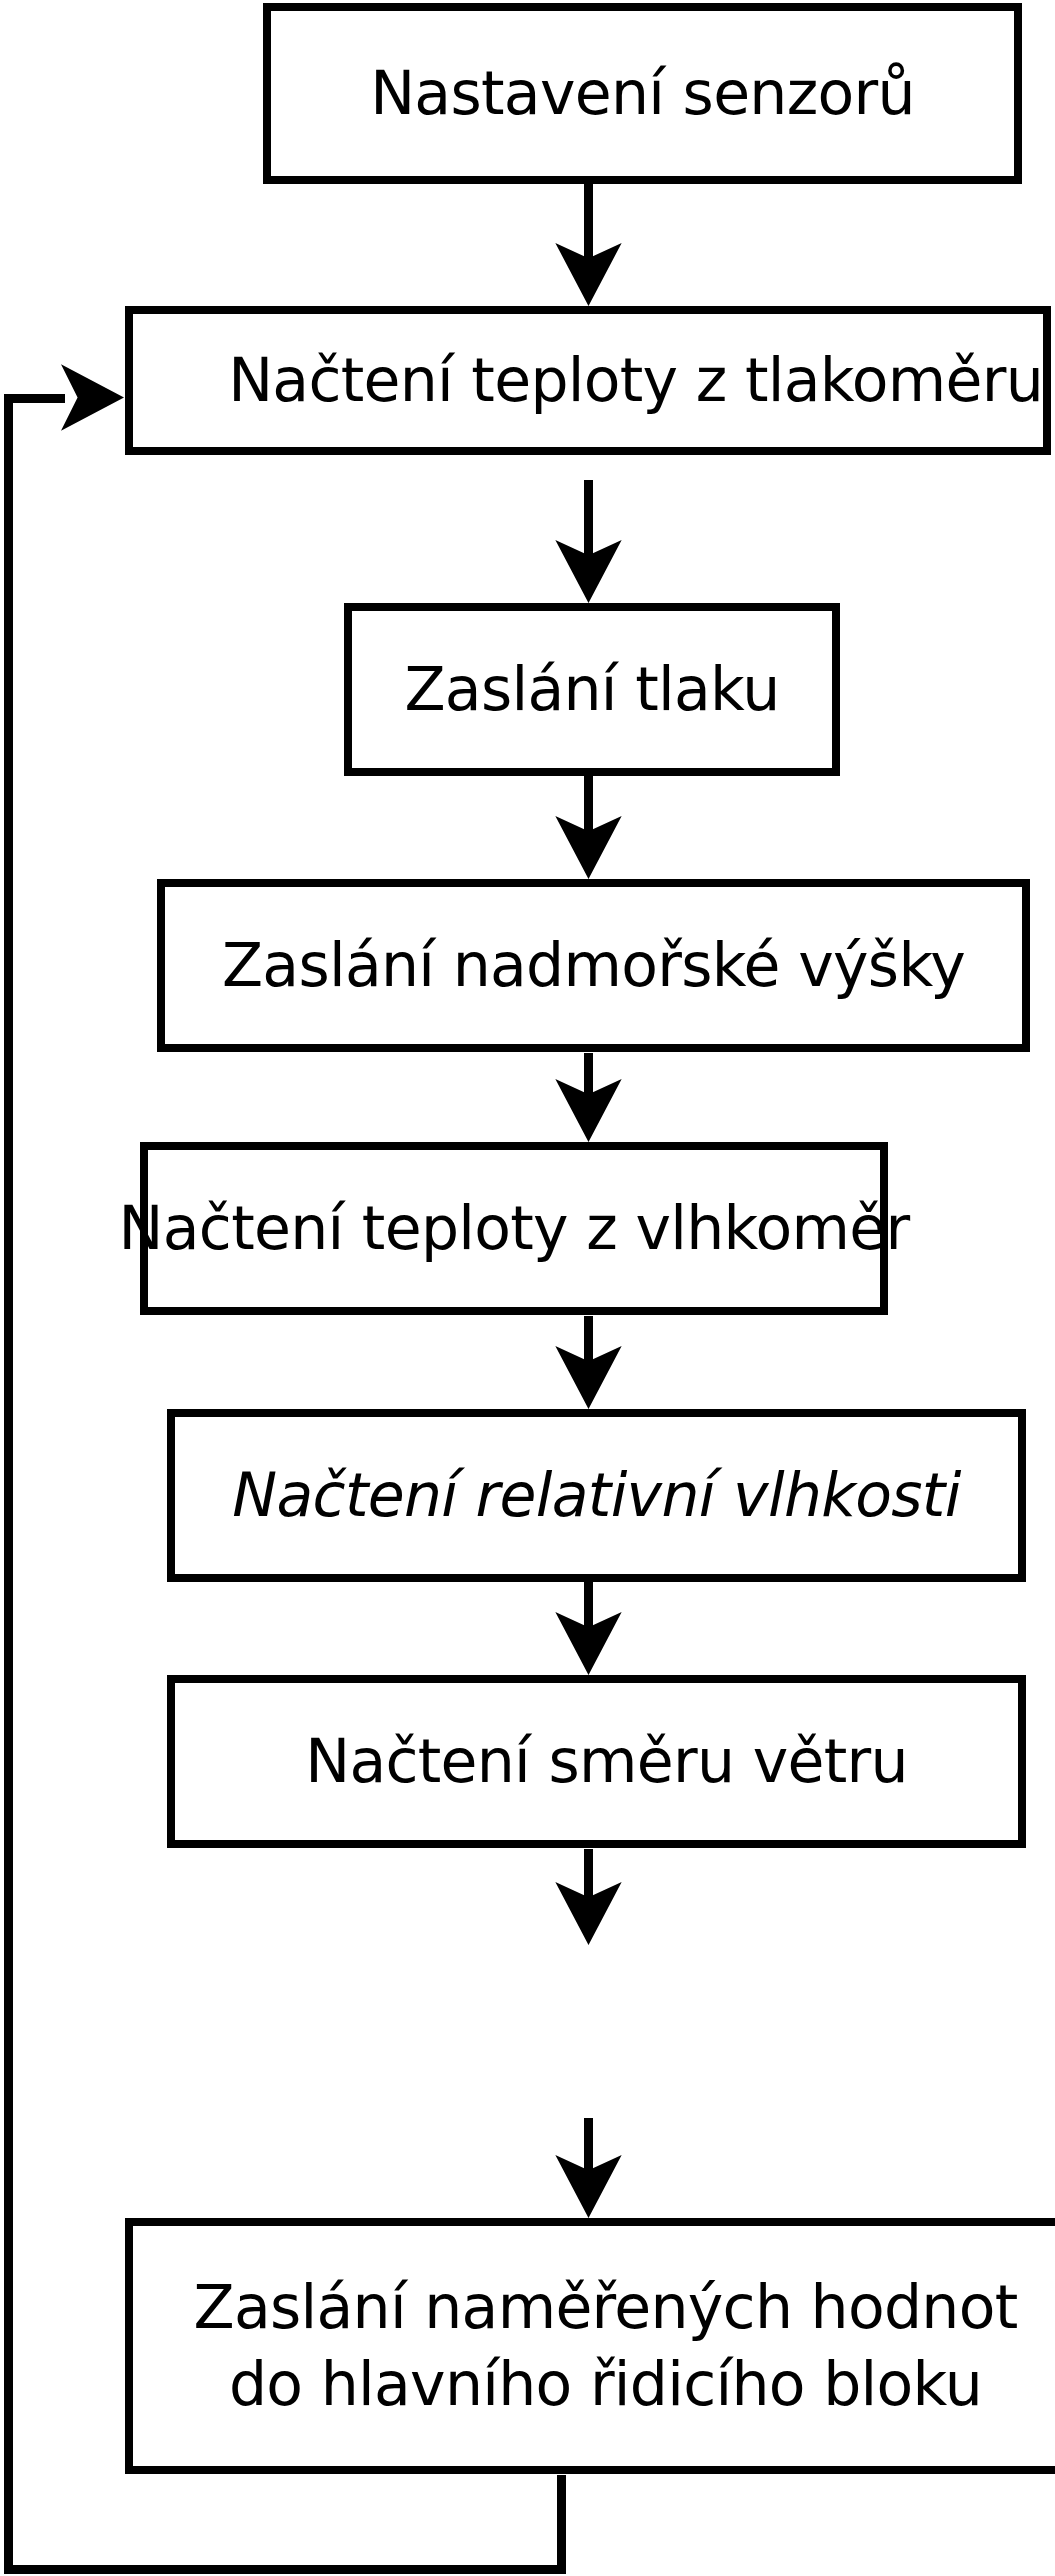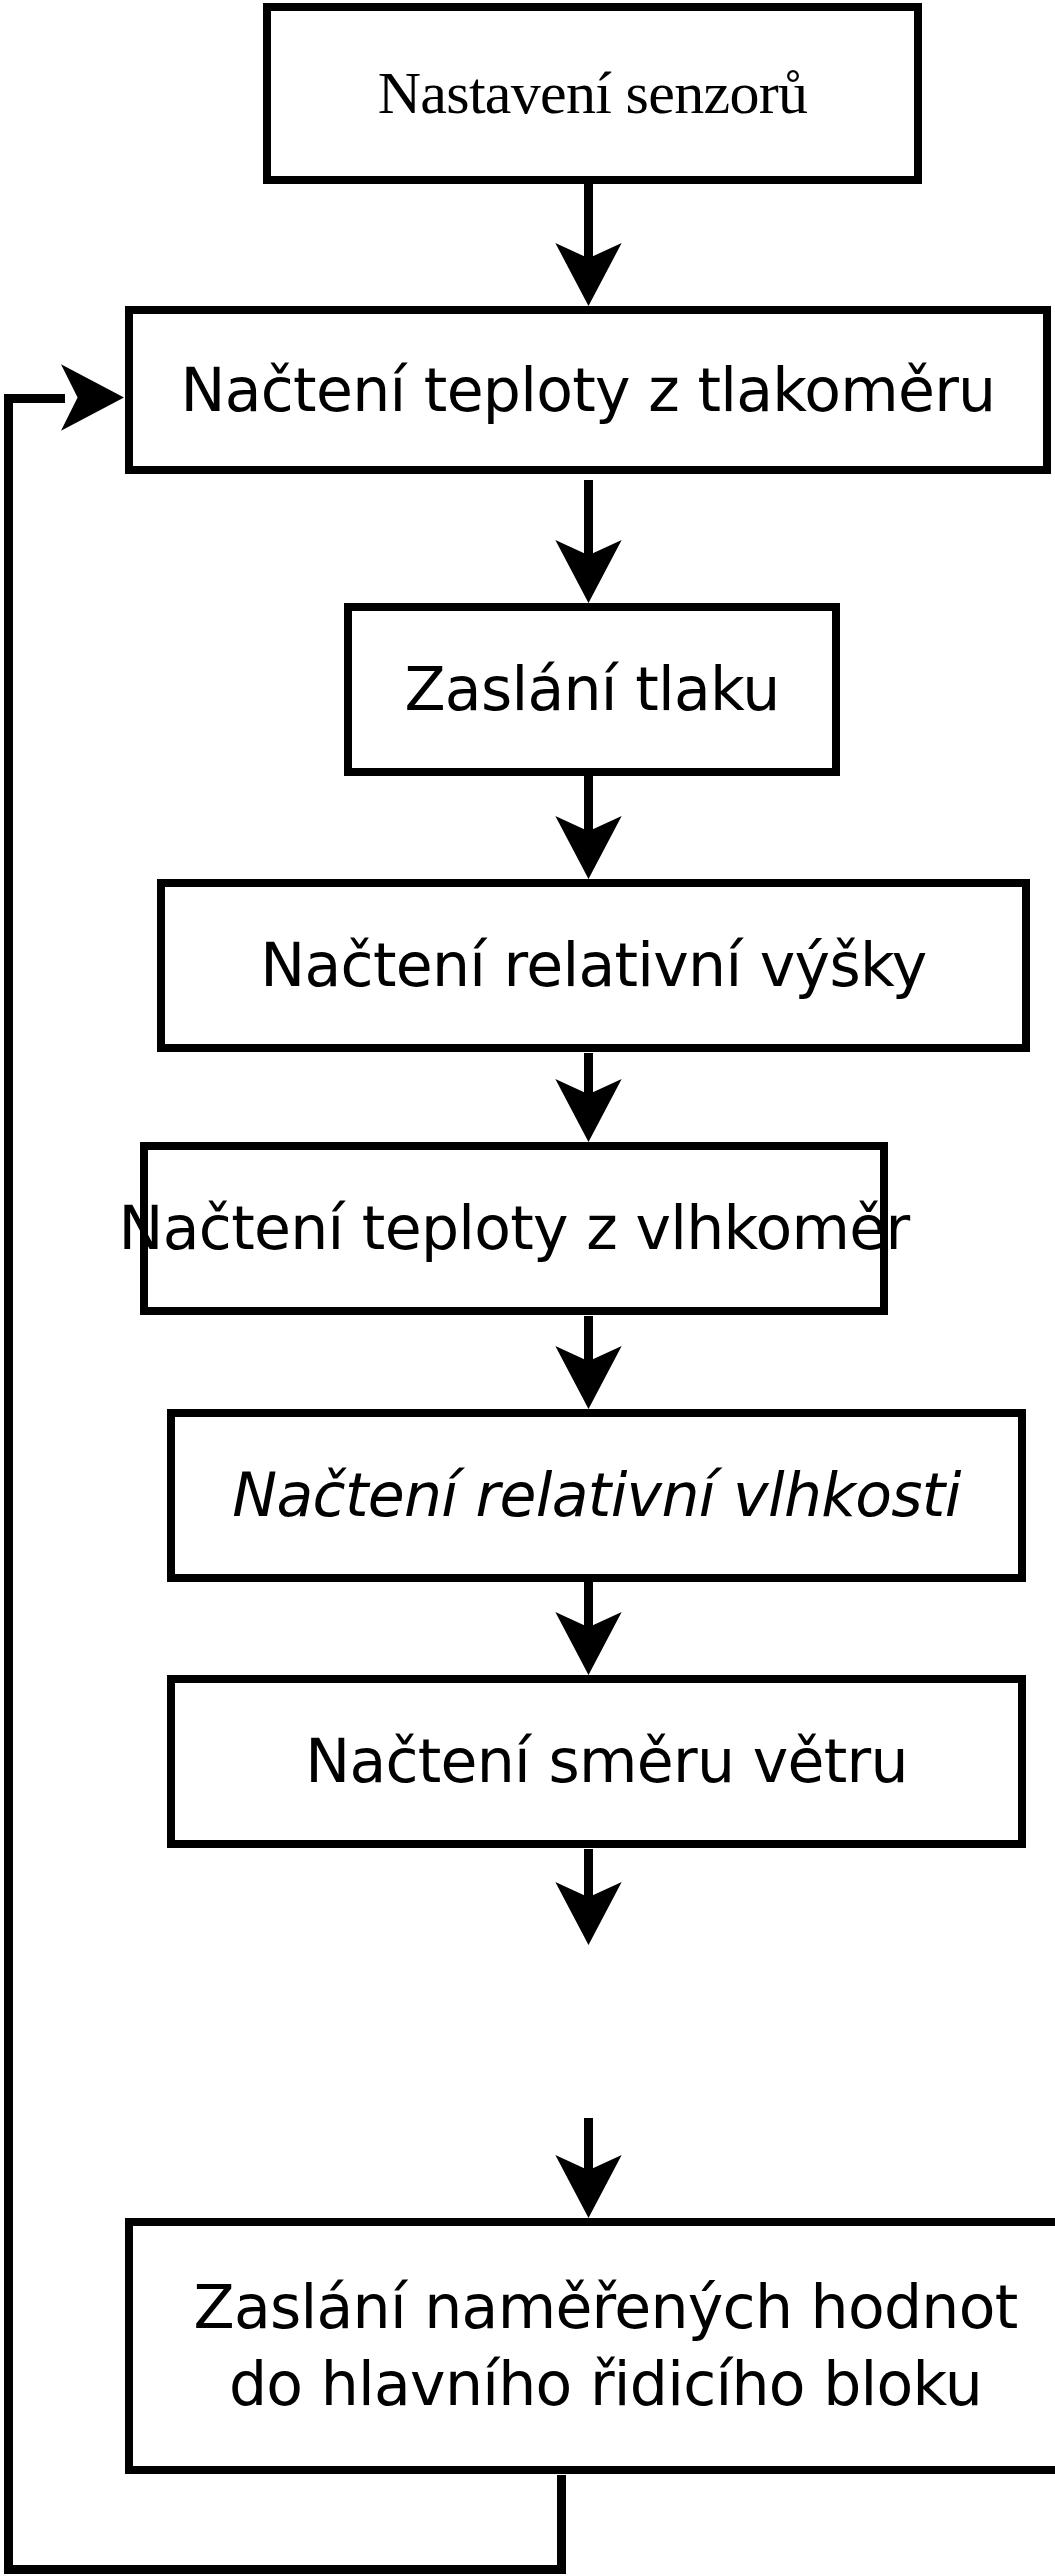--- a/index.html
+++ b/index.html
@@ -25,22 +25,22 @@
     font-size: 60px;
     line-height: 1.28;
     color: #000000;
     letter-spacing: -0.7px;
     white-space: nowrap;
   }
   .stem, .hline, .vline { position: absolute; background: #000000; }
   .head { position: absolute; display: block; }
 
   
-  #n1 { left: 263px;  top: 2.7px;    width: 659px;  height: 181px; font-family: Liberation Serif, serif; }
-  #n2 { left: 125px;  top: 306px;  width: 926px; height: 168px; }
+  #n1 { left: 263px;  top: 2.7px;    width: 759px;  height: 181px; }
+  #n2 { left: 125px;  top: 306px;  width: 926px; height: 149px; justify-content: flex-end; }
   #n3 { left: 344px;  top: 603px;  width: 496px;  height: 173px; }
   #n4 { left: 157px;  top: 879px; width: 873px; height: 173px; }
   #n5 { left: 140px;  top: 1142px; width: 748px; height: 173px; }
   #n6 { left: 167px;  top: 1409px; width: 859px; height: 173px; font-style: italic; }
   #n7 { left: 167px;  top: 1675px; width: 859px; height: 173px; padding-left: 20px; }
   #n8 { left: 167px;  top: 1945px; width: 859px; height: 173px; }
   #n9 { left: 125px;  top: 2218px; width: 961px; height: 256px; }
 
   
   .stem { left: 584px; width: 8.7px; }
@@ -82,21 +82,21 @@
 
   <div class="node" id="n2">
     <div class="lbl">Načtení teploty z tlakoměru</div>
   </div>
 
   <div class="node" id="n3">
     <div class="lbl">Zaslání tlaku</div>
   </div>
 
   <div class="node" id="n4">
-    <div class="lbl">Načtení relativní výšky</div>
+    <div class="lbl">Zaslání nadmořské výšky</div>
   </div>
 
   <div class="node" id="n5">
     <div class="lbl">Načtení teploty z vlhkoměr</div>
   </div>
 
   <div class="node" id="n6">
     <div class="lbl">Načtení relativní vlhkosti</div>
   </div>
 

